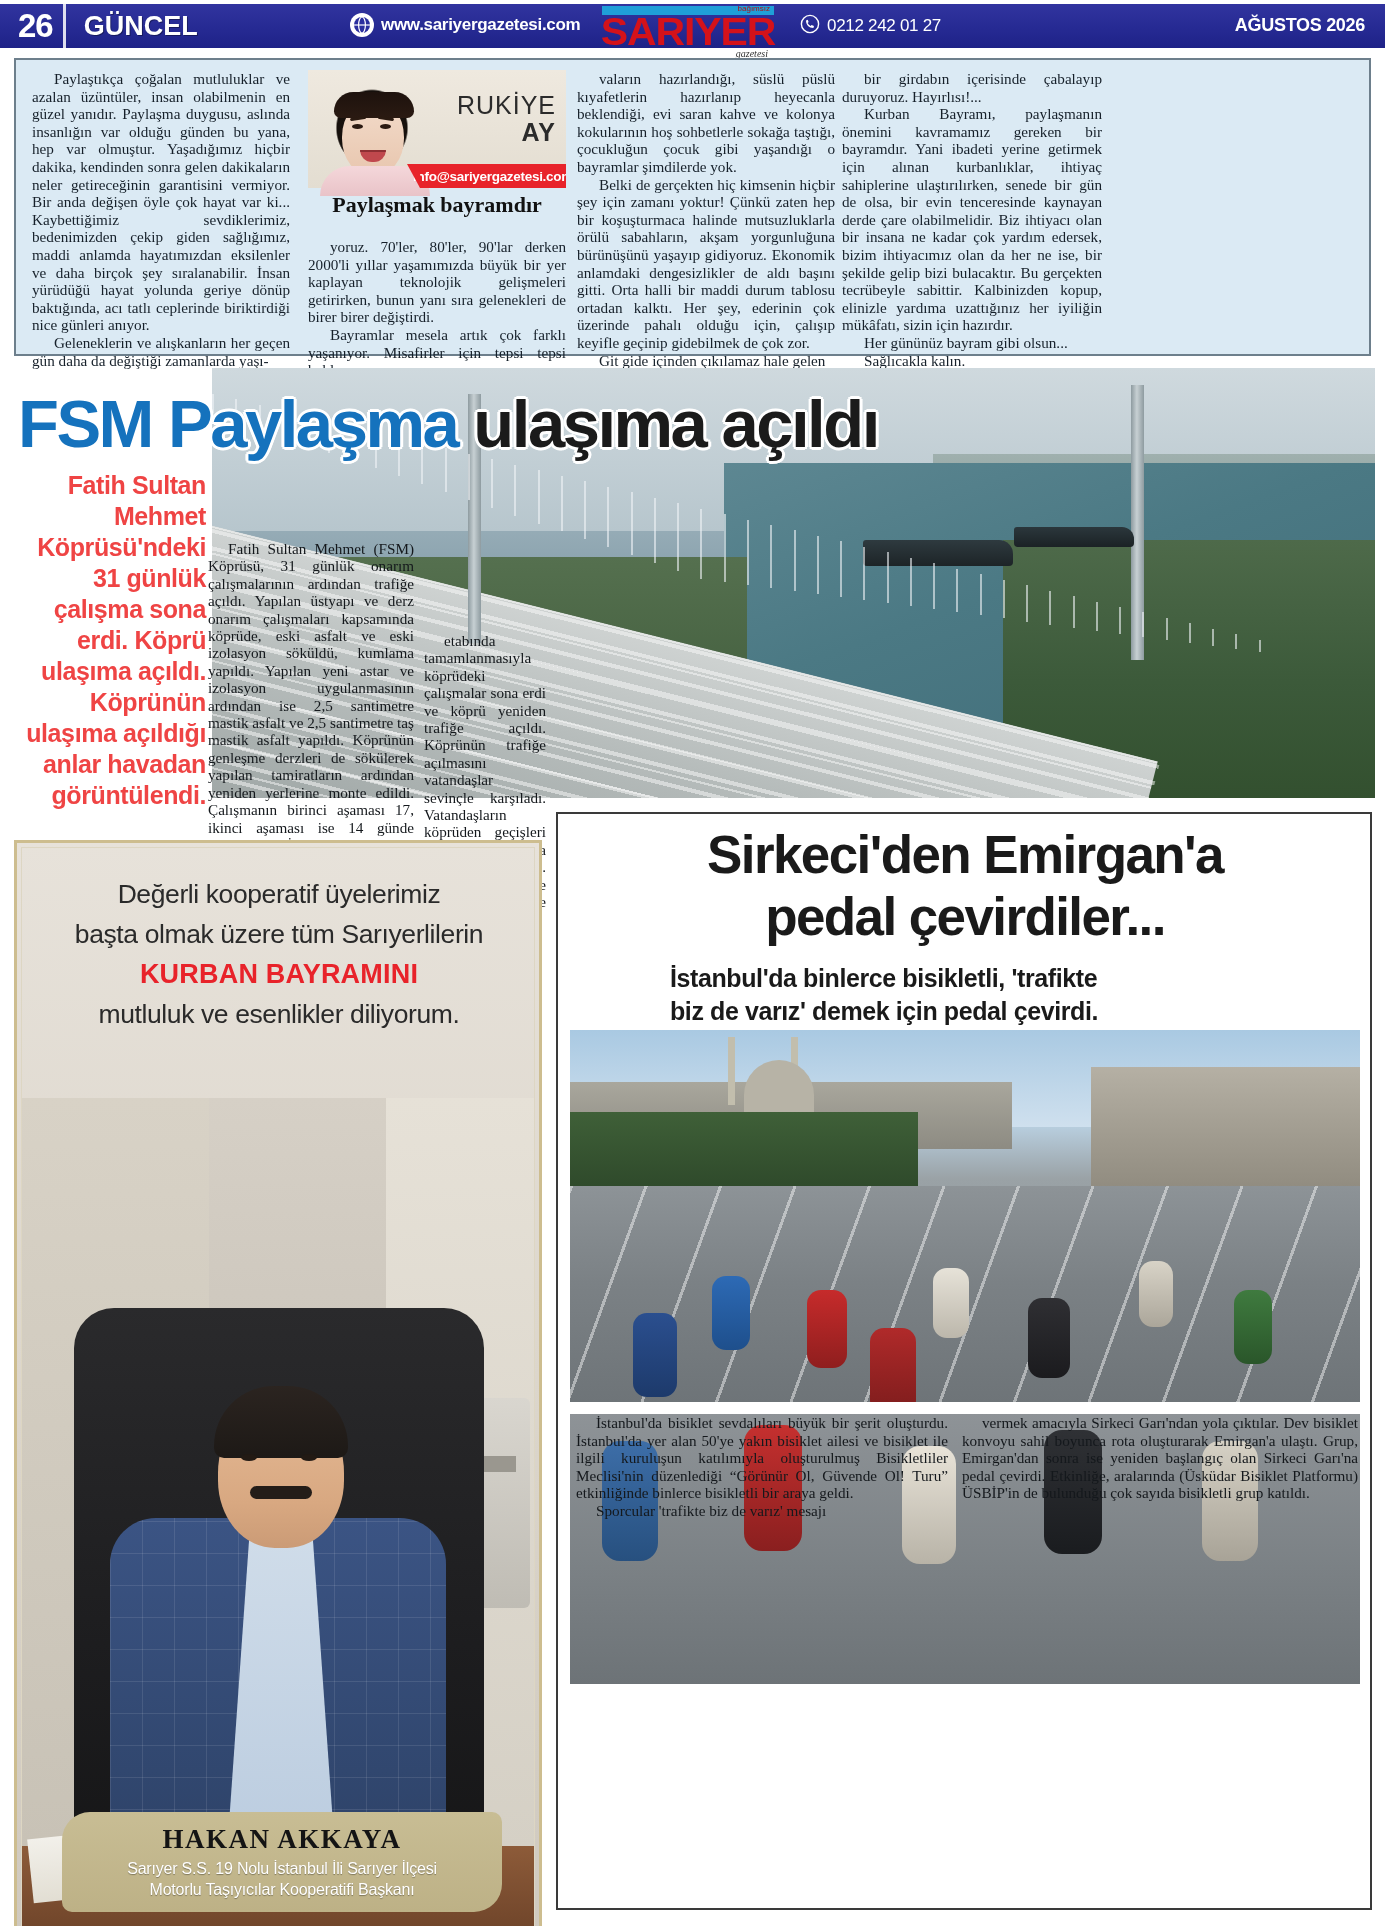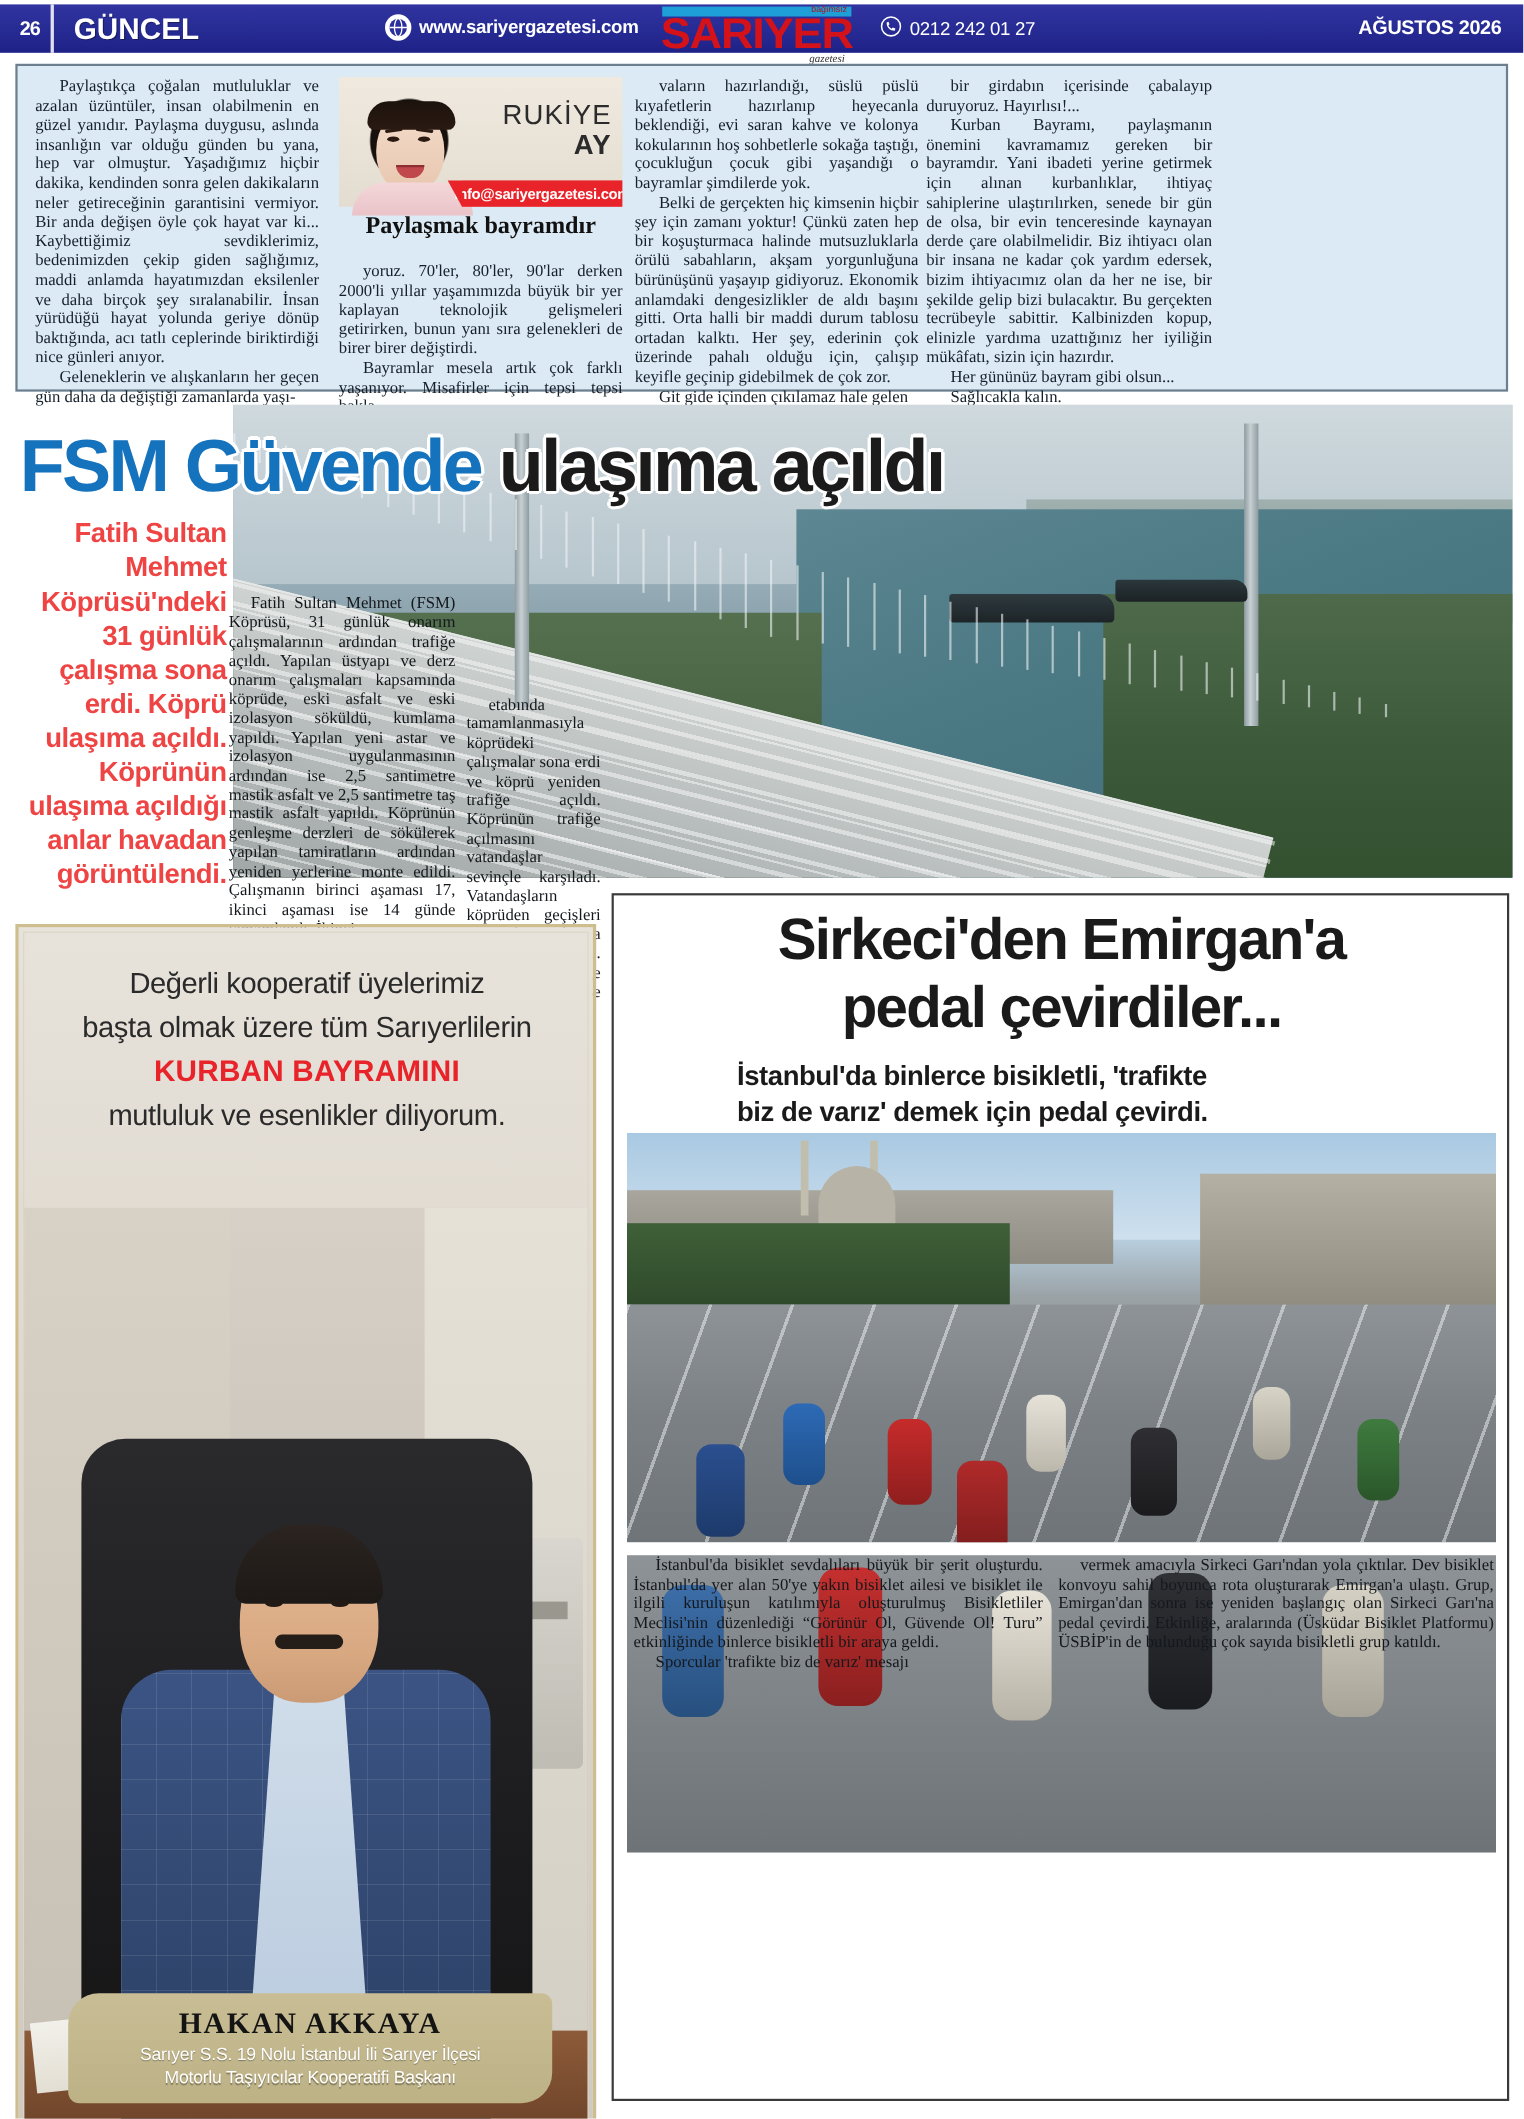--- a/index.html
+++ b/index.html
@@ -10,21 +10,21 @@
   .page{position:absolute;inset:0;background:#fff;}
 
   
   .masthead{
     position:absolute;left:0;top:4px;width:1385px;height:44px;
     background:#2b2f9e;
     background:linear-gradient(180deg,#31349f 0%,#262a93 55%,#1e2287 100%);
     display:flex;align-items:center;
   }
   .mh-pagenum{
-    color:#fff;font-weight:bold;font-size:18px;letter-spacing:-1px;
+    color:#fff;font-weight:bold;font-size:33px;letter-spacing:-1px;
     padding-left:18px;padding-right:10px;font-family:"Liberation Sans",sans-serif;
   }
   .mh-sep{width:3px;height:44px;background:#ffffff;opacity:.85;}
   .mh-section{
     color:#fff;font-weight:bold;font-size:27px;letter-spacing:0px;
     padding-left:18px;font-family:"Liberation Sans",sans-serif;
     text-shadow:1px 1px 0 rgba(0,0,0,.35);
   }
   .mh-web{
     position:absolute;left:350px;top:9px;display:flex;align-items:center;gap:7px;
@@ -509,21 +509,21 @@
       <div class="cable" style="left: 907.14px; top: 238.978px; width: 2px; height: 26.8px; background: rgba(240, 244, 246, 0.6); position: absolute;"></div>
       <div class="cable" style="left: 930.4px; top: 244.444px; width: 2px; height: 24.4px; background: rgba(240, 244, 246, 0.6); position: absolute;"></div>
       <div class="cable" style="left: 953.66px; top: 249.91px; width: 2px; height: 22px; background: rgba(240, 244, 246, 0.6); position: absolute;"></div>
       <div class="cable" style="left: 976.92px; top: 255.376px; width: 2px; height: 19.6px; background: rgba(240, 244, 246, 0.6); position: absolute;"></div>
       <div class="cable" style="left: 1000.18px; top: 260.842px; width: 2px; height: 17.2px; background: rgba(240, 244, 246, 0.6); position: absolute;"></div>
       <div class="cable" style="left: 1023.44px; top: 266.308px; width: 2px; height: 14.8px; background: rgba(240, 244, 246, 0.6); position: absolute;"></div>
       <div class="cable" style="left: 1046.7px; top: 271.774px; width: 2px; height: 12.4px; background: rgba(240, 244, 246, 0.6); position: absolute;"></div>
     </div>
 
   <div class="fsm-title">
-    <span class="blue">FSM Güvende</span><span class="dark"> ulaşıma açıldı</span>
+    <span class="blue">FSM Paylaşma</span><span class="dark"> ulaşıma açıldı</span>
   </div>
 
   <div class="fsm-kicker">Fatih Sultan Mehmet Köprüsü'ndeki 31 günlük çalışma sona erdi. Köprü ulaşıma açıldı. Köprünün ulaşıma açıldığı anlar havadan görüntülendi.</div>
 
   <div class="fsm-body fsm-b1">
     <p>Fatih Sultan Mehmet (FSM) Köprüsü, 31 günlük onarım çalışmalarının ardından trafiğe açıldı. Yapılan üstyapı ve derz onarım çalışmaları kapsamında köprüde, eski asfalt ve eski izolasyon söküldü, kumlama yapıldı. Yapılan yeni astar ve izolasyon uygulanmasının ardından ise 2,5 santimetre mastik asfalt ve 2,5 santimetre taş mastik asfalt yapıldı. Köprünün genleşme derzleri de sökülerek yapılan tamiratların ardından yeniden yerlerine monte edildi. Çalışmanın birinci aşaması 17, ikinci aşaması ise 14 günde tamamlandı. İkinci</p>
   </div>
   <div class="fsm-body fsm-b2">
     <p>etabında tamamlanmasıyla köprüdeki çalışmalar sona erdi ve köprü yeniden trafiğe açıldı. Köprünün trafiğe açılmasını vatandaşlar sevinçle karşıladı. Vatandaşların köprüden geçişleri sırasında korna çaldığı görüldü. Köprünün trafiğe açıldığı anlar ise havadan görüntülendi.</p>
   </div>

